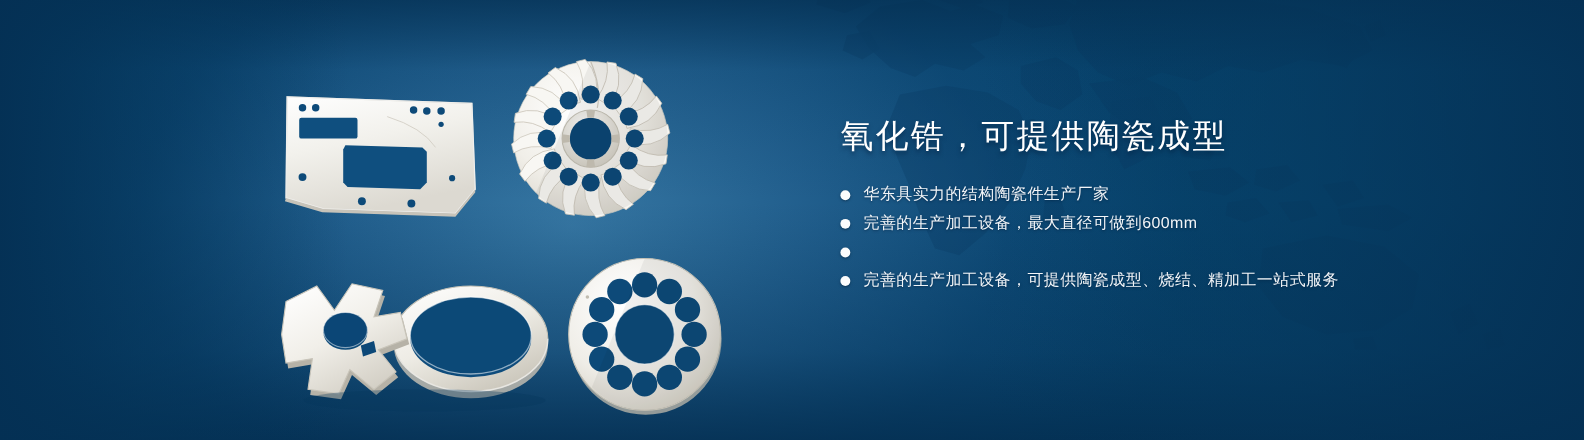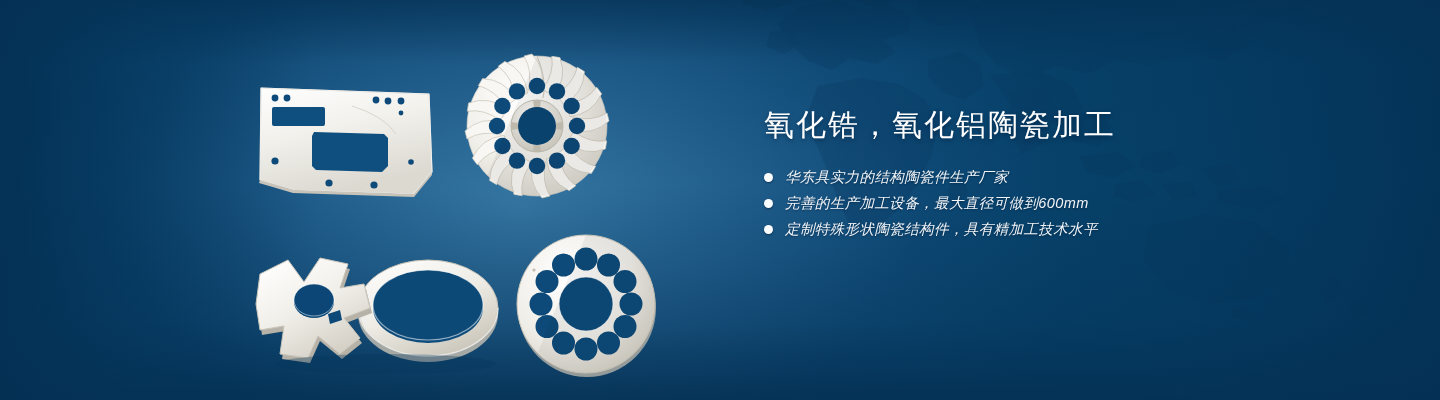--- a/index.html
+++ b/index.html
@@ -104,21 +104,20 @@
     margin: 0;
     padding: 0;
     list-style: none;
     margin-top: 22px;
   }
   .bullet {
     display: flex;
     align-items: center;
     height: 23px;
     margin-bottom: 3px;
-    font-style: italic;
   }
   .bullet-dot {
     flex: 0 0 auto;
     width: 9px;
     height: 9px;
     border-radius: 50%;
     background: #fbfcfd;
     margin-right: 12px;
     box-shadow: 0 1px 2px rgba(0,25,50,0.5);
   }
@@ -405,31 +404,34 @@
 
           <path d="M0 -69 A69 69 0 0 1 0 69 A69 69 0 0 1 -48 48 Z" fill="#000000" opacity="0.05"></path>
           <circle cx="-52" cy="-34" r="1.6" fill="#b3ae9f" opacity="0.8"></circle>
         </g>
       </svg>
     </div>
 
   </div>
 
   <div class="copy">
-    <h1 class="headline">氧化锆，氧化铝陶瓷加工</h1>
+    <h1 class="headline">氧化锆，可提供陶瓷成型</h1>
 
     <ul class="bullets">
       <li class="bullet">
         <span class="bullet-dot"></span>
         <span class="bullet-text">华东具实力的结构陶瓷件生产厂家</span>
       </li>
       <li class="bullet">
         <span class="bullet-dot"></span>
         <span class="bullet-text">完善的生产加工设备，最大直径可做到600mm</span>
       </li>
       <li class="bullet">
         <span class="bullet-dot"></span>
-        <span class="bullet-text">定制特殊形状陶瓷结构件，具有精加工技术水平</span>
+      </li>
+      <li class="bullet">
+        <span class="bullet-dot"></span>
+        <span class="bullet-text">完善的生产加工设备，可提供陶瓷成型、烧结、精加工一站式服务</span>
       </li>
     </ul>
   </div>
 
 </div>
 
 </body></html>

